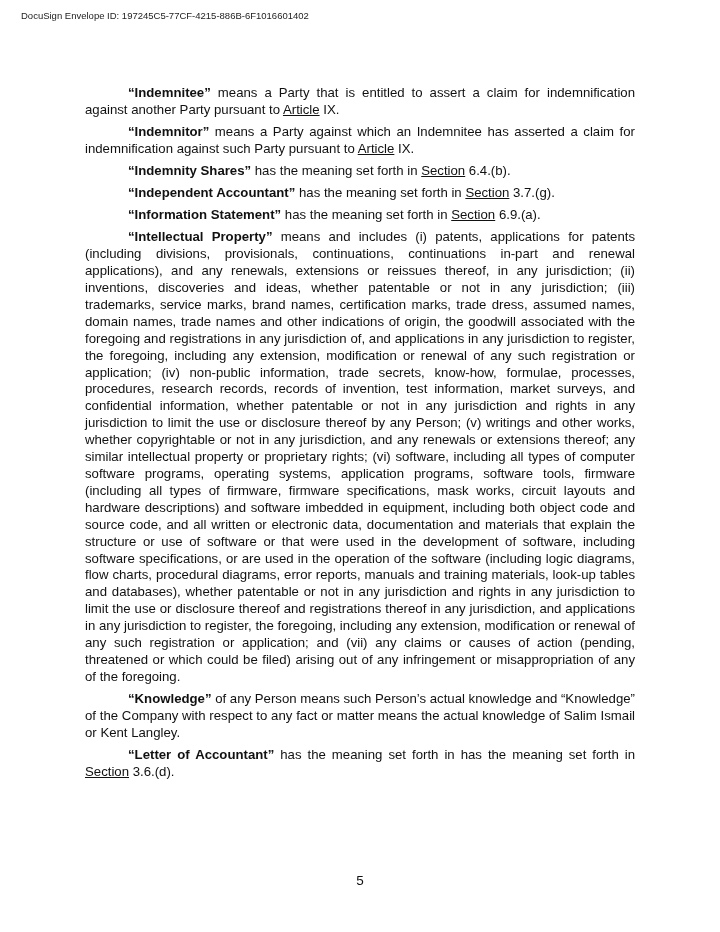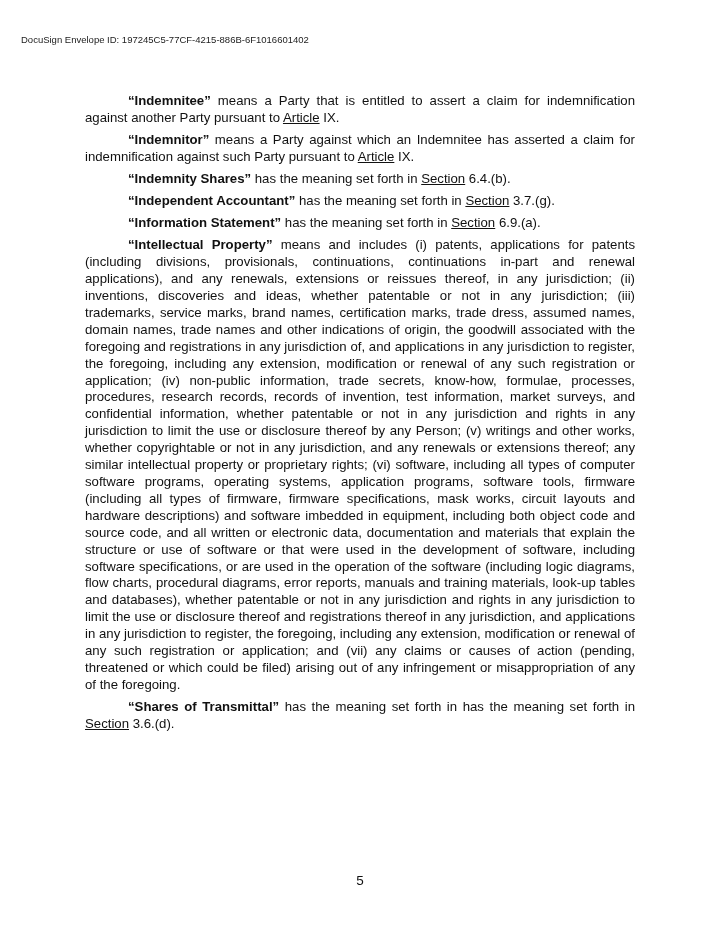--- a/index.html
+++ b/index.html
@@ -1,33 +1,34 @@
 <!DOCTYPE html>
 <html><head>
 <meta charset="utf-8">
 <style>
   html, body { margin: 0; padding: 0; background: #ffffff; }
   body { width: 720px; height: 932px; position: relative; overflow: hidden;
          font-family: "Liberation Sans", sans-serif; color: #111; }
-  .envelope { position: absolute; left: 21px; top: 10px; font-size: 9.5px; color: #222; margin-top: 24px; }
+  .envelope { position: absolute; left: 21px; top: 10px; font-size: 9.5px; color: #222; }
   .content { position: absolute; left: 85px; top: 85px; width: 550px;
-             font-size: 13.2px; line-height: 16.9px; margin-top: 8px; }
+             font-size: 13.2px; line-height: 16.9px; }
   .para { margin: 0 0 5.2px 0; text-align: justify; text-indent: 43px; }
   .term { font-weight: bold; }
   .ref { text-decoration: underline; }
   .page-num { position: absolute; left: 0; width: 720px; top: 873px; text-align: center; font-size: 13.5px; }
 </style>
 </head>
 <body>
 
 <div class="envelope">DocuSign Envelope ID: 197245C5-77CF-4215-886B-6F1016601402</div>
 
 <div class="content">
   <p class="para"><span class="term">“Indemnitee”</span><span> means a Party that is entitled to assert a claim for indemnification against another Party pursuant to </span><span class="ref">Article</span><span> IX.</span></p>
   <p class="para"><span class="term">“Indemnitor”</span><span> means a Party against which an Indemnitee has asserted a claim for indemnification against such Party pursuant to </span><span class="ref">Article</span><span> IX.</span></p>
   <p class="para"><span class="term">“Indemnity Shares”</span><span> has the meaning set forth in </span><span class="ref">Section</span><span> 6.4.(b).</span></p>
   <p class="para"><span class="term">“Independent Accountant”</span><span> has the meaning set forth in </span><span class="ref">Section</span><span> 3.7.(g).</span></p>
   <p class="para"><span class="term">“Information Statement”</span><span> has the meaning set forth in </span><span class="ref">Section</span><span> 6.9.(a).</span></p>
   <p class="para"><span class="term">“Intellectual Property”</span><span> means and includes (i) patents, applications for patents (including divisions, provisionals, continuations, continuations in-part and renewal applications), and any renewals, extensions or reissues thereof, in any jurisdiction; (ii) inventions, discoveries and ideas, whether patentable or not in any jurisdiction; (iii) trademarks, service marks, brand names, certification marks, trade dress, assumed names, domain names, trade names and other indications of origin, the goodwill associated with the foregoing and registrations in any jurisdiction of, and applications in any jurisdiction to register, the foregoing, including any extension, modification or renewal of any such registration or application; (iv) non-public information, trade secrets, know-how, formulae, processes, procedures, research records, records of invention, test information, market surveys, and confidential information, whether patentable or not in any jurisdiction and rights in any jurisdiction to limit the use or disclosure thereof by any Person; (v) writings and other works, whether copyrightable or not in any jurisdiction, and any renewals or extensions thereof; any similar intellectual property or proprietary rights; (vi) software, including all types of computer software programs, operating systems, application programs, software tools, firmware (including all types of firmware, firmware specifications, mask works, circuit layouts and hardware descriptions) and software imbedded in equipment, including both object code and source code, and all written or electronic data, documentation and materials that explain the structure or use of software or that were used in the development of software, including software specifications, or are used in the operation of the software (including logic diagrams, flow charts, procedural diagrams, error reports, manuals and training materials, look-up tables and databases), whether patentable or not in any jurisdiction and rights in any jurisdiction to limit the use or disclosure thereof and registrations thereof in any jurisdiction, and applications in any jurisdiction to register, the foregoing, including any extension, modification or renewal of any such registration or application; and (vii) any claims or causes of action (pending, threatened or which could be filed) arising out of any infringement or misappropriation of any of the foregoing.</span></p>
-  <p class="para"><span class="term">“Shares of Transmittal”</span><span> has the meaning set forth in has the meaning set forth in </span><span class="ref">Section</span><span> 3.6.(d).</span></p>
+  <p class="para"><span class="term">“Knowledge”</span><span> of any Person means such Person’s actual knowledge and “Knowledge” of the Company with respect to any fact or matter means the actual knowledge of Salim Ismail or Kent Langley.</span></p>
+  <p class="para"><span class="term">“Letter of Accountant”</span><span> has the meaning set forth in has the meaning set forth in </span><span class="ref">Section</span><span> 3.6.(d).</span></p>
 </div>
 
 <div class="page-num">5</div>
 
 </body></html>

